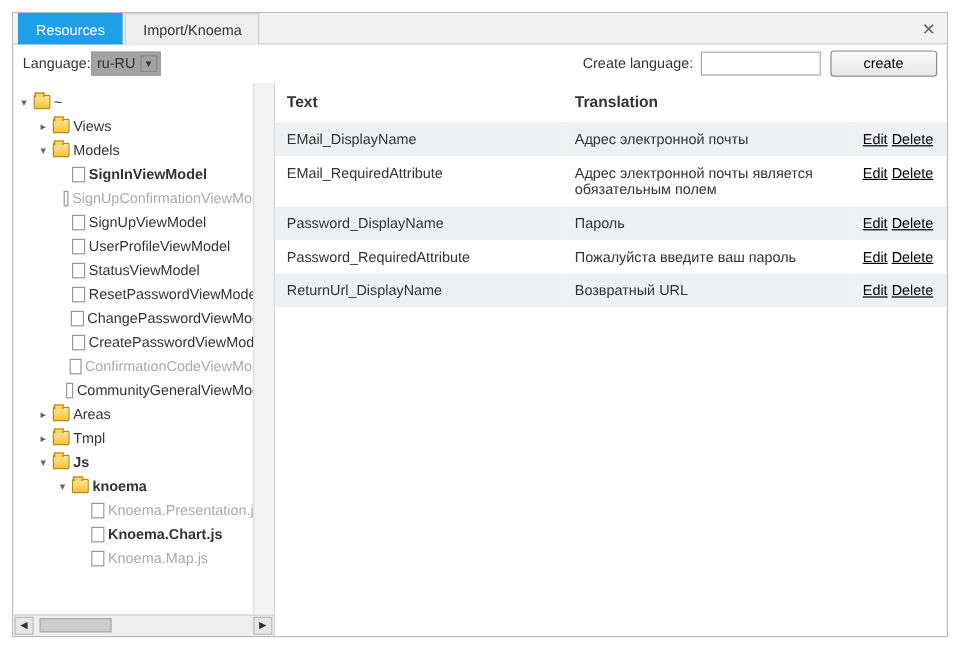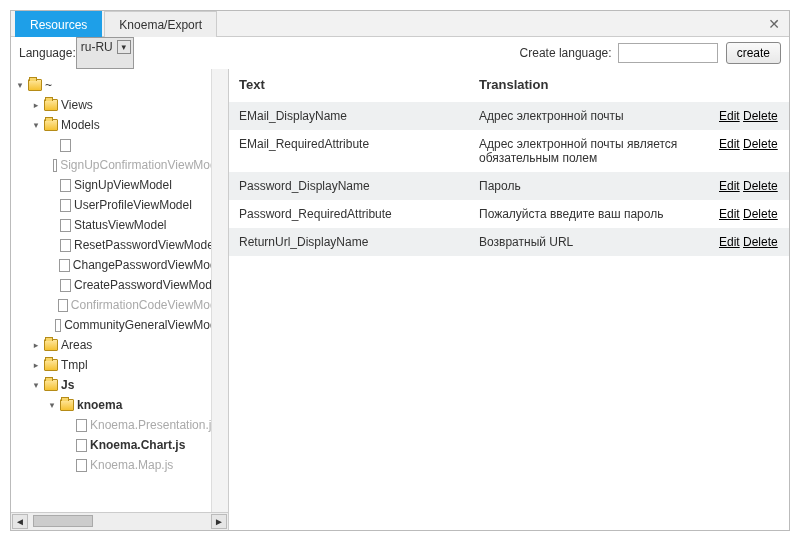--- a/index.html
+++ b/index.html
@@ -7,25 +7,25 @@
   .wrap { width:800px; height:541px; background:#fff; position:relative; }
   .dialog { position:absolute; left:10px; top:10px; right:10px; bottom:10px; border:1px solid #bbb; background:#fff; }
   
   .tabbar { position:relative; height:26px; background:#f2f2f2; border-bottom:1px solid #ccc; padding-left:4px;}
   .tab { display:inline-block; height:26px; line-height:26px; padding:0 14px; border:1px solid #ccc; border-bottom:none; background:#eee; margin-right:2px; position:relative; top:0; font-size:12px; cursor:pointer;}
   .tab.active { background:#1e9fe8; color:#fff; border-color:#1e9fe8;}
   .closebtn { position:absolute; right:6px; top:4px; width:18px; height:18px; font-size:14px; color:#666; text-align:center; line-height:18px; cursor:pointer;}
   
   .toolbar { height:32px; border-bottom:0; display:flex; align-items:center; padding:0 8px;}
   .toolbar .lang-label { margin-right:0;}
-  .lang-select { border:1px solid #999; background:#e5e5e5; height:32px; padding:0 20px 4px 4px; position:relative; font-size:12px; line-height:18px; min-width:50px;}
+  .lang-select { border:1px solid #999; background:#a3a3a3; height:20px; padding:0 20px 4px 4px; position:relative; font-size:12px; line-height:18px; min-width:50px;}
   .lang-select .caret { position:absolute; right:2px; top:2px; width:14px; height:14px; border:1px solid #888; display:flex; align-items:center; justify-content:center; font-size:9px;}
   .toolbar .spacer { flex:1;}
   .toolbar input[type=text] { border:1px solid #aaa; height:20px; width:100px; padding:0 4px; font-size:12px;}
-  .createbtn { border:1px solid #888; border-radius:3px; background:linear-gradient(#fafafa,#e8e8e8); height:22px; padding:0 10px; font-size:12px; margin-left:6px; cursor:pointer;}
+  .createbtn { border:1px solid #888; border-radius:3px; background:linear-gradient(#fafafa,#e8e8e8); height:22px; padding:0 27px; font-size:12px; margin-left:6px; cursor:pointer;}
   
   .body { position:absolute; top:58px; left:0; right:0; bottom:0; display:flex;}
   .treepane { width:218px; border-right:1px solid #ccc; position:relative; overflow:hidden;}
   .treeview { position:absolute; top:0; left:0; right:0; bottom:18px; overflow:auto; padding:6px 0 6px 2px;}
   .treepane .hscroll { position:absolute; bottom:0; left:0; right:0; height:18px; background:#eee; border-top:1px solid #ccc;}
   .hscroll .thumb { position:absolute; top:2px; height:12px; background:#ccc; border:1px solid #aaa; left:22px; width:60px;}
   .hscroll .btn { position:absolute; top:1px; width:16px; height:15px; background:#e6e6e6; border:1px solid #bbb; text-align:center; font-size:10px; line-height:13px;}
   .hscroll .btn.l { left:1px;} .hscroll .btn.r { right:1px;}
   .tree, .tree ul { list-style:none; margin:0; padding:0;}
   .tree li { white-space:nowrap; line-height:20px;}
@@ -53,21 +53,21 @@
   .col-text { width:240px;}
   .col-act { width:80px;}
   .treepane::after { content:""; position:absolute; top:0; right:0; bottom:18px; width:16px; background:#f3f3f3; border-left:1px solid #ddd;}
 </style>
 </head>
 <body>
 <div class="wrap">
 <div class="dialog">
 
 <div class="tabbar">
-  <span id="tabs-host"><span class="tab active">Resources</span><span class="tab">Knoema/Export</span></span>
+  <span id="tabs-host"><span class="tab active">Resources</span><span class="tab">Import/Knoema</span></span>
   <span class="closebtn">✕</span>
 </div>
 
 <div class="toolbar">
   <span class="lang-label">Language:</span>
   <span class="lang-select">
     <span>ru-RU</span>
     <span class="caret">▾</span>
   </span>
   <span class="spacer"></span>
@@ -98,20 +98,21 @@
                 <div class="node">
                   <span class="toggle">▾</span>
                   <span class="ico folder-open"></span>
                   <span class="label">Models</span>
                 </div>
               </li>
               <li style="padding-left: 32px;">
                 <div class="node bold">
                   <span class="toggle none">▪</span>
                   <span class="ico file"></span>
+                  <span class="label">SignInViewModel</span>
                 </div>
               </li>
               <li style="padding-left: 32px;">
                 <div class="node dim">
                   <span class="toggle none">▪</span>
                   <span class="ico file"></span>
                   <span class="label">SignUpConfirmationViewModel</span>
                 </div>
               </li>
               <li style="padding-left: 32px;">

